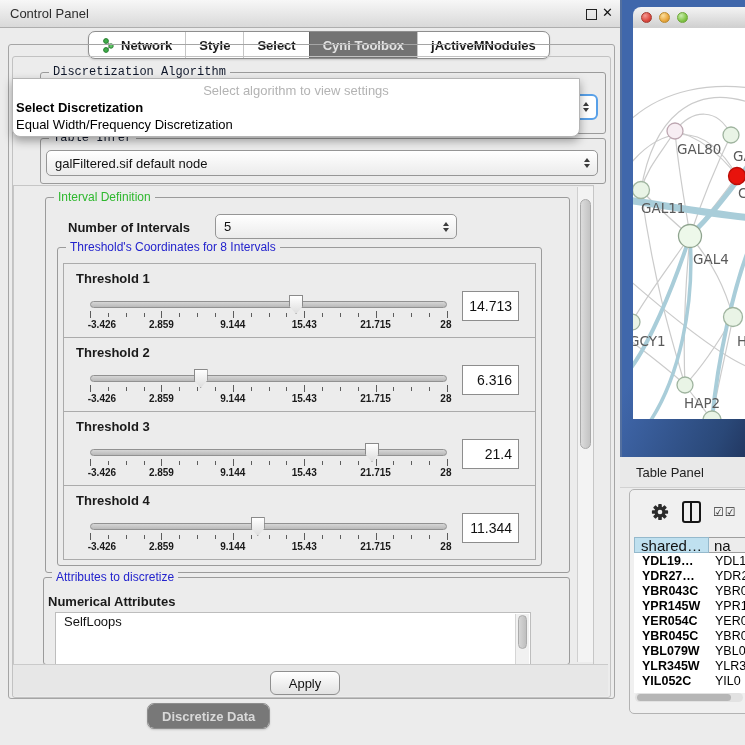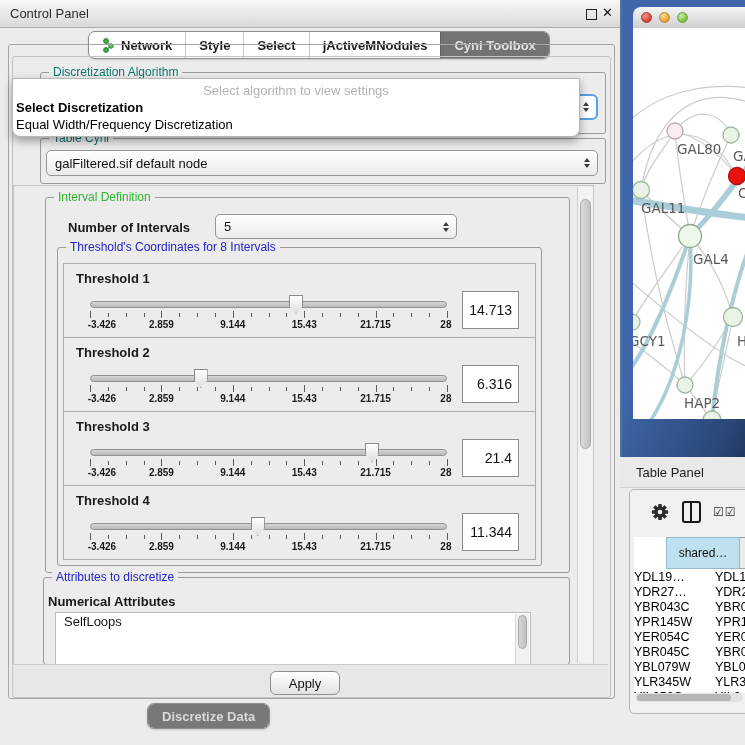--- a/index.html
+++ b/index.html
@@ -21,21 +21,21 @@
     color:#1c1c1c;white-space:nowrap;}
   .ttab + .ttab{border-left:1px solid #c6c6c6;}
   .ttab.sel{background:#737373;color:#e3e3e3;border-left:1px solid #5f5f5f;}
   .ttab .icon{margin-right:6px;display:inline-flex;}
 
   #outer-border{left:8px;top:44px;width:605px;height:653px;border:1px solid #a5a5a5;border-radius:3px;}
   #inner-panel{left:12px;top:56px;width:597px;height:640px;border:1px solid #c2c2c2;border-radius:3px;}
 
   .groupbox{border:1px solid #9b9b9b;border-radius:3px;}
   .grouplabel{position:absolute;top:-8px;left:8px;background:#ececec;padding:0 4px;font-size:12px;}
-  .gl-plain{color:#0f766e;}
+  .gl-plain{color:#0f172a;font-family:Liberation Mono, monospace;}
   .gl-green{color:#2eb82e;}
   .gl-blue{color:#2323cd;}
 
   .combo{background:linear-gradient(#ffffff,#ebebeb);border:1px solid #969696;border-radius:5px;
     font-size:13px;color:#111;display:flex;align-items:center;padding-left:8px;box-sizing:border-box;}
   .combo-arrows{position:absolute;right:7px;top:50%;transform:translateY(-50%);
     display:flex;flex-direction:column;align-items:center;gap:2px;}
   .arr-up{width:0;height:0;border-left:3.5px solid transparent;border-right:3.5px solid transparent;
     border-bottom:4.5px solid #3c3c3c;}
   .arr-down{width:0;height:0;border-left:3.5px solid transparent;border-right:3.5px solid transparent;
@@ -66,21 +66,21 @@
     background:linear-gradient(#ffffff,#dedede);border:1px solid #8a8a8a;box-sizing:border-box;
     clip-path:polygon(0 0,100% 0,100% 58%,50% 100%,0 58%);}
   .thr-ticks{position:absolute;left:26px;top:47px;width:357px;height:8px;}
   .tick{position:absolute;width:1px;background:#5c5c5c;}
   .tick.minor{top:2px;height:4px;}
   .tick.major{top:0;height:7px;}
   .thr-ticklabels{position:absolute;left:26px;top:55px;width:357px;height:12px;}
   .ticklabel{position:absolute;font-size:10px;font-weight:bold;color:#1a1a1a;transform:translateX(-50%);white-space:nowrap;}
   .ticklabel.first{transform:translateX(-8%);}
   .ticklabel.last{transform:translateX(-60%);}
-  .thr-value{position:absolute;left:398px;top:27px;width:57px;height:38px;background:#fff;
+  .thr-value{position:absolute;left:398px;top:27px;width:57px;height:30px;background:#fff;
     border:1px solid #8d8d8d;box-sizing:border-box;font-size:14px;color:#111;
     display:flex;align-items:center;justify-content:flex-end;padding-right:6px;}
 
   
   #attr-list{left:55px;top:612px;width:474px;height:52px;background:#fff;border:1px solid #bdbdbd;
     overflow:hidden;font-size:13px;color:#111;}
   .attr-item{padding:1px 0 1px 8px;line-height:16px;white-space:nowrap;}
   #attr-scroll{position:absolute;right:1px;top:1px;width:13px;height:50px;background:#f1f1f1;border-left:1px solid #d5d5d5;}
   #attr-thumb{position:absolute;left:2px;top:1px;width:9px;height:34px;border-radius:5px;
     background:linear-gradient(90deg,#d6d6d6,#bfbfbf);border:1px solid #ababab;box-sizing:border-box;}
@@ -110,27 +110,27 @@
   #tp-header{left:620px;top:457px;width:125px;height:30px;background:#e9e9e9;border-bottom:1px solid #d2d2d2;}
   #tp-header .title{position:absolute;left:16px;top:8px;font-size:13px;color:#222;}
   #tp-panel{left:629px;top:489px;width:120px;height:223px;background:#f0f0f0;border:1px solid #b3b3b3;border-radius:5px;}
   #tp-toolbar{position:absolute;left:0;top:0;width:116px;height:44px;display:flex;align-items:center;}
   #gear-icon{margin-left:21px;width:18px;height:18px;}
   #columns-icon{margin-left:13px;width:15px;height:18px;border:2px solid #161616;border-radius:3px;position:relative;}
   #columns-icon::after{content:"";position:absolute;left:6px;top:0;width:2px;height:18px;background:#161616;}
   #check-icons{margin-left:12px;font-size:12px;color:#2d2d2d;letter-spacing:1px;white-space:nowrap;}
 
   #tp-table{position:absolute;left:4px;top:47px;width:112px;height:156px;background:#fff;overflow:hidden;}
-  .tp-hrow{display:flex;height:32px;font-size:12px;padding-left:32px;}
+  .tp-hrow{display:flex;height:16px;font-size:15px;}
   .tp-hcell{box-sizing:border-box;display:flex;align-items:center;justify-content:center;
     border:1px solid #9f9f9f;border-left:none;background:#ececec;color:#111;}
   .tp-hcell.c1{width:75px;background:#bfe0ef;border-color:#95b9cc;border-left:1px solid #95b9cc;}
   .tp-hcell.c2{flex:1;justify-content:flex-start;padding-left:5px;overflow:hidden;}
   .tp-row{display:flex;height:15.1px;font-size:12.5px;color:#000;align-items:center;}
-  .tp-c1{width:75px;box-sizing:border-box;overflow:hidden;white-space:nowrap;}
+  .tp-c1{width:75px;box-sizing:border-box;padding-left:8px;overflow:hidden;white-space:nowrap;font-weight:bold;}
   .tp-c2{flex:1;padding-left:6px;overflow:hidden;white-space:nowrap;}
   #tp-hscroll{position:absolute;left:5px;top:203px;width:108px;height:9px;background:#e2e2e2;border-radius:5px;}
   #tp-hthumb{position:absolute;left:2px;top:1px;width:94px;height:7px;background:#b6b6b6;border-radius:4px;}
 </style>
 </head>
 <body>
 
 <div id="titlebar" class="abs">
   <span class="title">Control Panel</span>
   <span id="float-btn"></span>
@@ -148,43 +148,43 @@
         </svg>
       </span>
       <span>Network</span>
     </div>
     <div class="ttab">
       <span>Style</span>
     </div>
     <div class="ttab">
       <span>Select</span>
     </div>
+    <div class="ttab sel">
+      <span>Cyni Toolbox</span>
+    </div>
     <div class="ttab">
       <span>jActiveMNodules</span>
-    </div>
-    <div class="ttab sel">
-      <span>Cyni Toolbox</span>
     </div>
   </div>
 
 <div id="outer-border" class="abs"></div>
 <div id="inner-panel" class="abs"></div>
 
 <div class="abs groupbox" style="left:40px;top:72px;width:564px;height:60px;">
   <span class="grouplabel gl-plain">Discretization Algorithm</span>
 </div>
 <div id="algo-combo-focus" class="abs">
   <span class="combo-arrows">
       <span class="arr-up"></span>
       <span class="arr-down"></span>
     </span>
 </div>
 
 <div class="abs groupbox" style="left:40px;top:138px;width:564px;height:44px;">
-  <span class="grouplabel gl-plain">Table Cyni</span>
+  <span class="grouplabel gl-plain">Table Infer</span>
 </div>
 <div class="abs combo" style="left:46px;top:150px;width:552px;height:26px;">
   <span>galFiltered.sif default node</span>
   <span class="combo-arrows">
       <span class="arr-up"></span>
       <span class="arr-down"></span>
     </span>
 </div>
 
 <div id="scroll-area-border" class="abs"></div>

